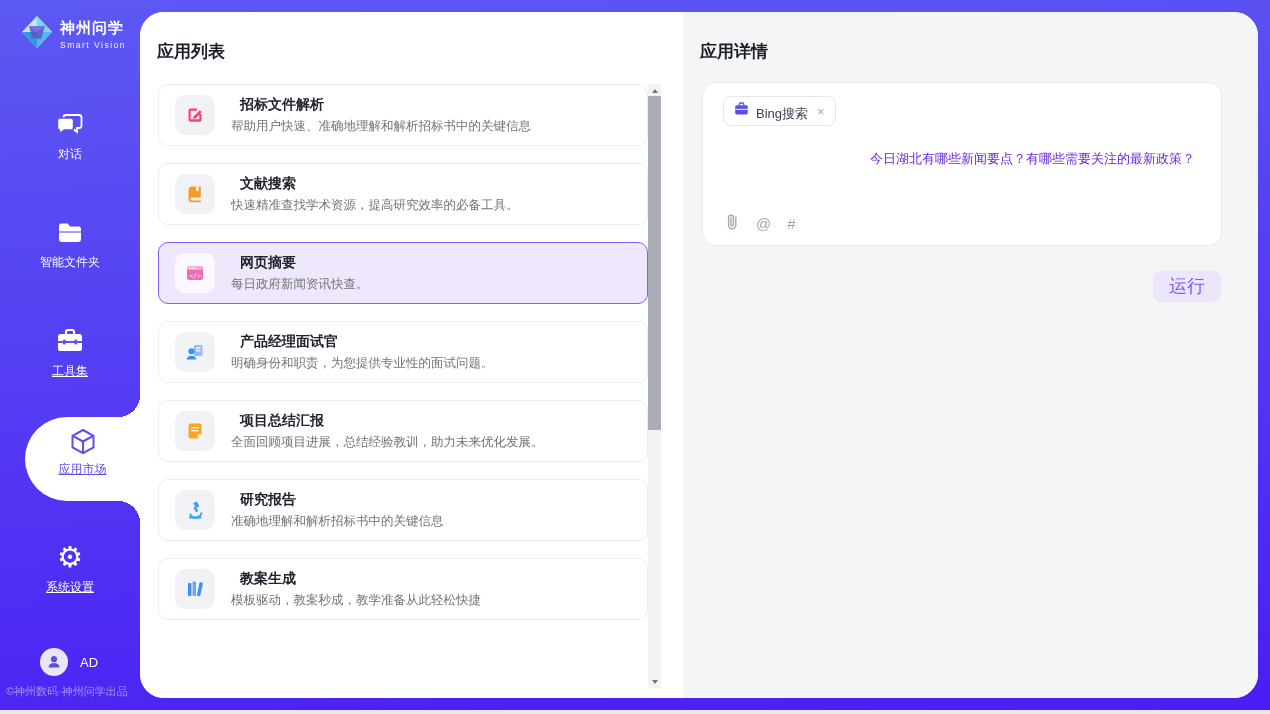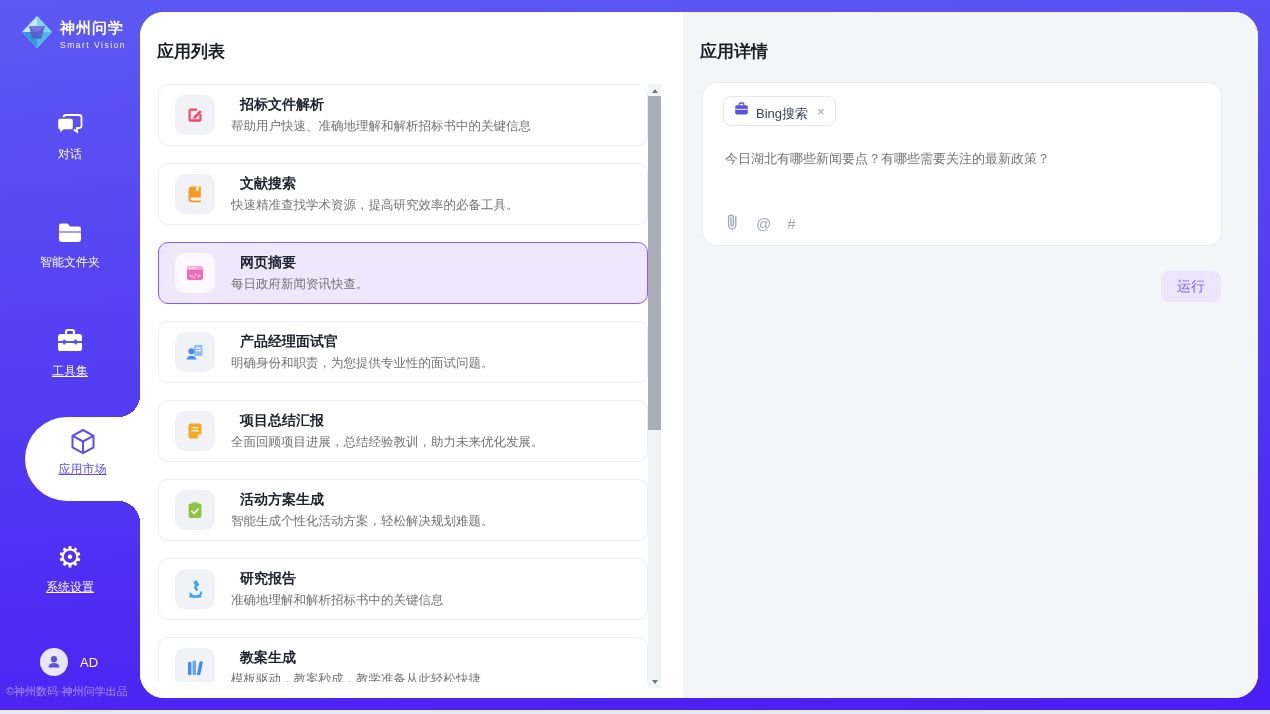--- a/index.html
+++ b/index.html
@@ -59,25 +59,25 @@
   .sb-thumb { position:absolute; left:0; top:12px; width:13px; height:334px; background:#A9AEB6; cursor:pointer; }
 
   
   .details-section { position:relative; flex:1; height:100%; background:#F4F5F7; }
   .detail-card { position:absolute; left:19px; top:70px; width:520px; height:164px; background:#fff;
                  border:1px solid #E8EAEE; border-radius:14px; }
   .chip { position:absolute; left:20px; top:13px; height:30px; display:inline-flex; align-items:center;
           gap:7px; padding:0 10px; border:1px solid #E5E7EB; border-radius:8px; background:#fff; cursor:default; }
   .chip-label { font-size:13px; color:#3A4150;margin-top:6px; }
   .chip-close { font-size:13px; color:#9AA2AC; margin-left:2px; cursor:pointer; }
-  .query-text { position:absolute; left:22px; top:66px; width:470px; font-size:13px; color:#737373; line-height:1.5; }
+  .query-text { position:absolute; left:22px; top:66px; width:470px; font-size:13px; color:#6d28d9; line-height:1.5;text-align:right; }
   .attach-row { position:absolute; left:22px; top:130px; display:flex; align-items:center; gap:16px; color:#A3A9B3; }
   .attach-row .sym { font-size:15px; line-height:16px; cursor:pointer; }
   .run-btn { position:absolute; right:37px; top:259px; height:31px; padding:0 16px; background:#EDE5FC;
-             color:#8257F5; font-size:14px; border:none; border-radius:8px; line-height:31px; cursor:pointer; }
+             color:#8257F5; font-size:18px; border:none; border-radius:8px; line-height:31px; cursor:pointer; }
 
   .bottom-strip { position:absolute; left:0; top:710px; width:1270px; height:4px; background:#E8E9EC; }
 </style>
 </head>
 <body>
 
 <div class="app">
 
   <div class="sidebar">
     <div class="logo">
@@ -236,33 +236,20 @@
               <rect x="6.2" y="6" width="7.6" height="1.4" fill="#fff" opacity=".85"></rect>
               <rect x="6.2" y="9" width="7.6" height="1.4" fill="#fff" opacity=".85"></rect>
             </svg>
           </span>
           <span class="card-text">
             <span class="card-title">项目总结汇报</span>
             <span class="card-desc">全面回顾项目进展，总结经验教训，助力未来优化发展。</span>
           </span>
         </div>
 
-        <div class="app-card">
-          <span class="tile">
-            <svg width="20" height="20" viewBox="0 0 20 20" fill="#8BC540">
-              <rect x="3.6" y="3.6" width="12.8" height="14.4" rx="2"></rect>
-              <rect x="7" y="2" width="6" height="3.4" rx="1.2" opacity=".7"></rect>
-              <path d="M6.8 11.2 l2.3 2.3 4.2-4.4" fill="none" stroke="#fff" stroke-width="1.7" stroke-linecap="round" stroke-linejoin="round"></path>
-            </svg>
-          </span>
-          <span class="card-text">
-            <span class="card-title">活动方案生成</span>
-            <span class="card-desc">智能生成个性化活动方案，轻松解决规划难题。</span>
-          </span>
-        </div>
 
         <div class="app-card">
           <span class="tile">
             <svg width="20" height="20" viewBox="0 0 20 20" fill="#36A3F7">
               <path d="M8.2 3.2 l3.2-2 3 4.8-3.2 2 z"></path>
               <rect x="9.6" y="6.6" width="2.6" height="5.4" rx="1" transform="rotate(-32 10.9 9.3)"></rect>
               <path d="M6 13.5 a5 5 0 0 0 9.6-1.2 l1.8.4 a6.9 6.9 0 0 1-13.3 1.6 z"></path>
               <rect x="4" y="16.6" width="12.5" height="1.9" rx=".9"></rect>
             </svg>
           </span>

